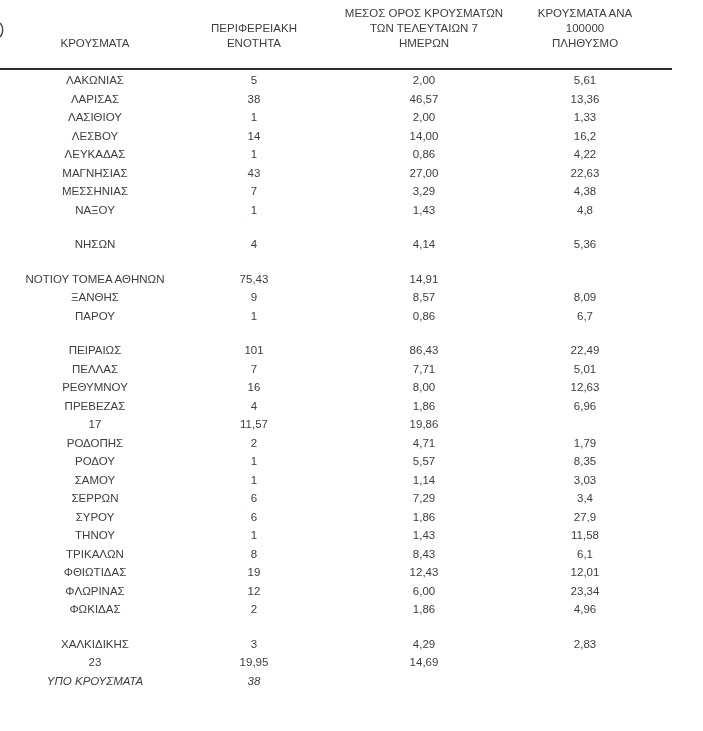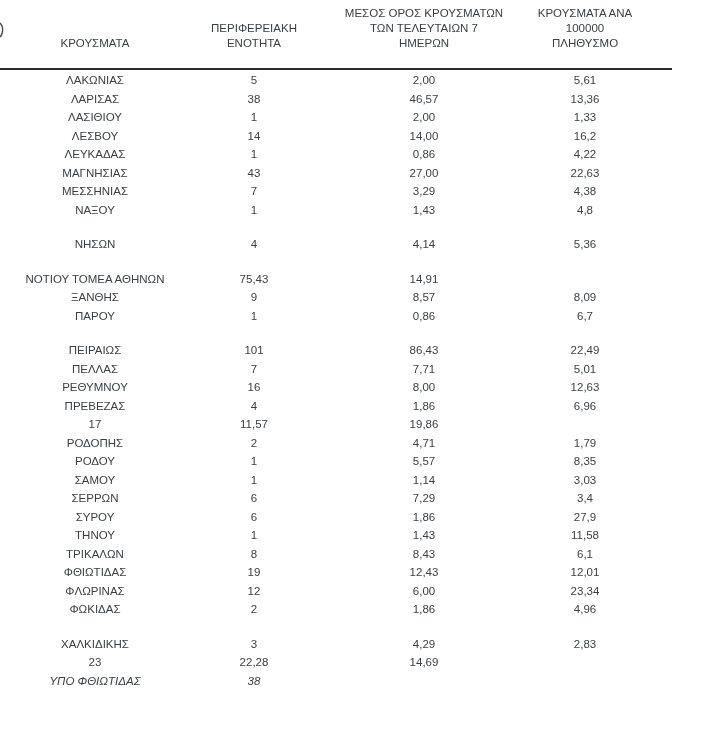--- a/index.html
+++ b/index.html
@@ -283,26 +283,26 @@
 <div class="spacer-row"></div>
   <div class="grid-row row">
     <div class="cell">ΧΑΛΚΙΔΙΚΗΣ</div>
     <div class="cell">3</div>
     <div class="cell">4,29</div>
     <div class="cell">2,83</div>
   </div>
 
   <div class="grid-row row">
     <div class="cell">23</div>
-    <div class="cell">22,28</div>
+    <div class="cell">19,95</div>
     <div class="cell">14,69</div>
   </div>
 
   <div class="grid-row row italic">
-    <div class="cell">ΥΠΟ ΦΘΙΩΤΙΔΑΣ</div>
+    <div class="cell">ΥΠΟ ΚΡΟΥΣΜΑΤΑ</div>
     <div class="cell">38</div>
     <div class="cell"></div>
     <div class="cell"></div>
   </div>
 </div>
 
   </div>
 </div>
 
 </body></html>

